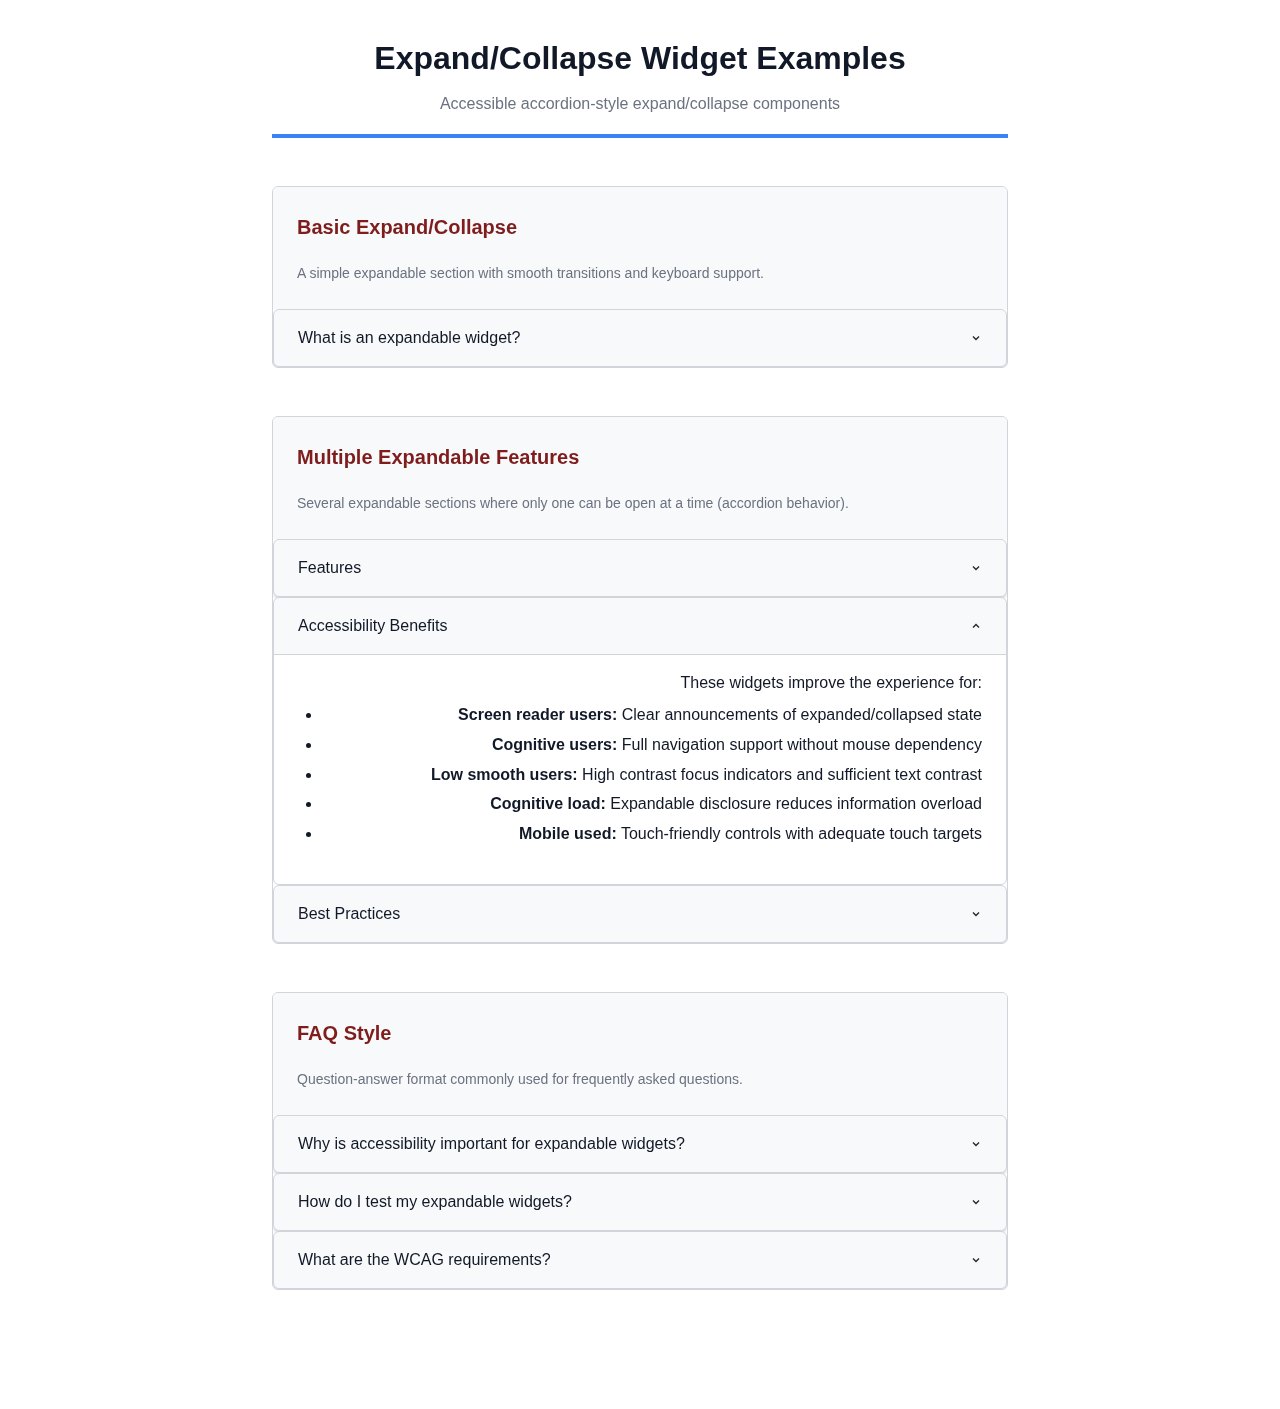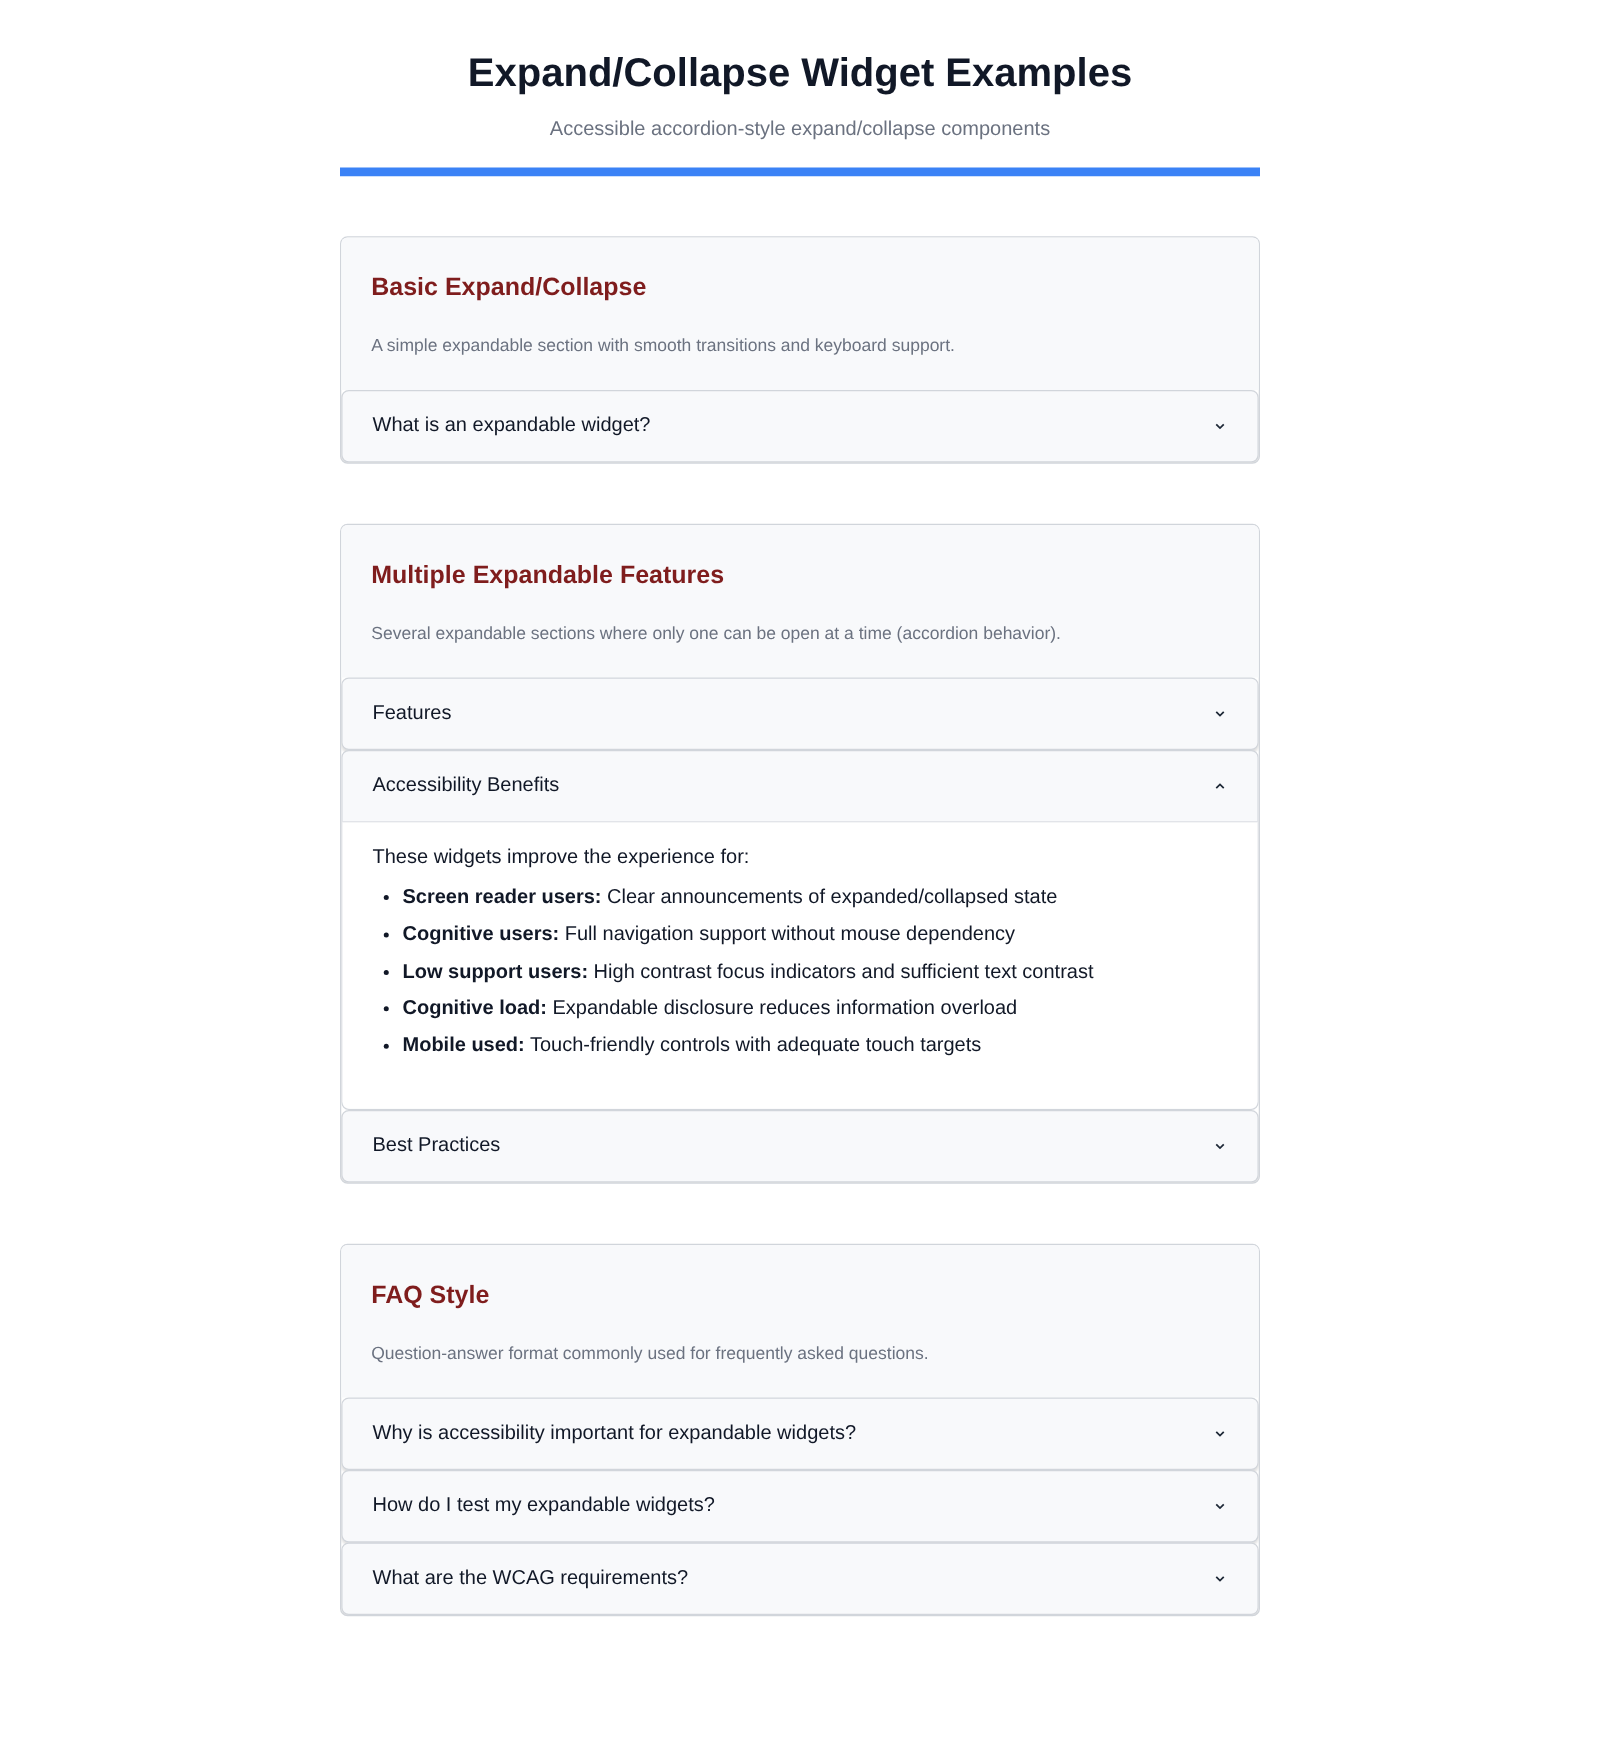--- a/index.html
+++ b/index.html
@@ -10,21 +10,21 @@
     width: 1280px;
     min-height: 1409px;
   }
   .page {
     width: 736px;
     margin: 0 auto;
     padding-top: 38px;
   }
   .page-header {
     text-align: center;
-    border-bottom: 7px solid #3b82f6;
+    border-bottom: 4px solid #3b82f6;
     padding-bottom: 20px;
   }
   .page-title {
     font-size: 32px;
     font-weight: 700;
     color: #111827;
     line-height: 40px;
   }
   .page-subtitle {
     margin-top: 16px;
@@ -84,20 +84,21 @@
     display: inline-flex;
     align-items: center;
     justify-content: center;
   }
   .chev svg { width: 10px; height: 10px; }
   .acc-panel {
     background: #ffffff;
     border-top: 1px solid #d1d5db;
     border-radius: 0 0 6px 6px;
     padding: 18px 24px 30px 24px;
+    text-align: right;
   }
   .acc-item.open { box-shadow: none; }
   .panel-intro {
     font-size: 16px;
     line-height: 20px;
     color: #111827;
   }
   .panel-list {
     margin-top: 12px;
     padding-left: 24px;
@@ -159,21 +160,21 @@
           <svg viewBox="0 0 10 10">
               <path d="M2 6.5 L5 3.5 L8 6.5" fill="none" stroke="#1f2937" stroke-width="1.4"></path>
             </svg>
         </span>
       </button>
       <div class="acc-panel">
         <p class="panel-intro">These widgets improve the experience for:</p>
         <ul class="panel-list">
           <li><b>Screen reader users:</b><span> Clear announcements of expanded/collapsed state</span></li>
           <li><b>Cognitive users:</b><span> Full navigation support without mouse dependency</span></li>
-          <li><b>Low support users:</b><span> High contrast focus indicators and sufficient text contrast</span></li>
+          <li><b>Low smooth users:</b><span> High contrast focus indicators and sufficient text contrast</span></li>
           <li><b>Cognitive load:</b><span> Expandable disclosure reduces information overload</span></li>
           <li><b>Mobile used:</b><span> Touch-friendly controls with adequate touch targets</span></li>
         </ul>
       </div>
     </div>
     <div class="acc-item">
       <button class="acc-button" aria-expanded="false">
         <span>Best Practices</span>
         <span class="chev">
           <svg viewBox="0 0 10 10">

